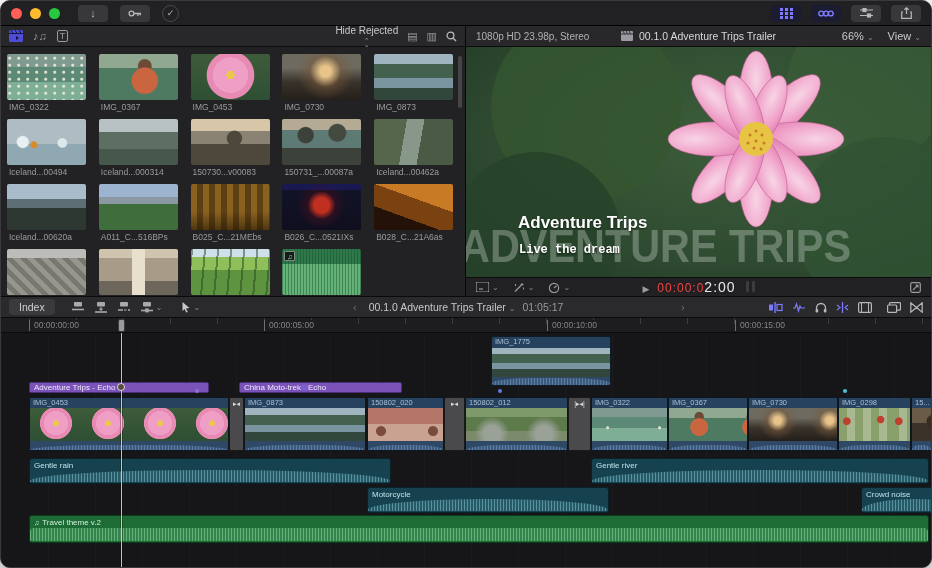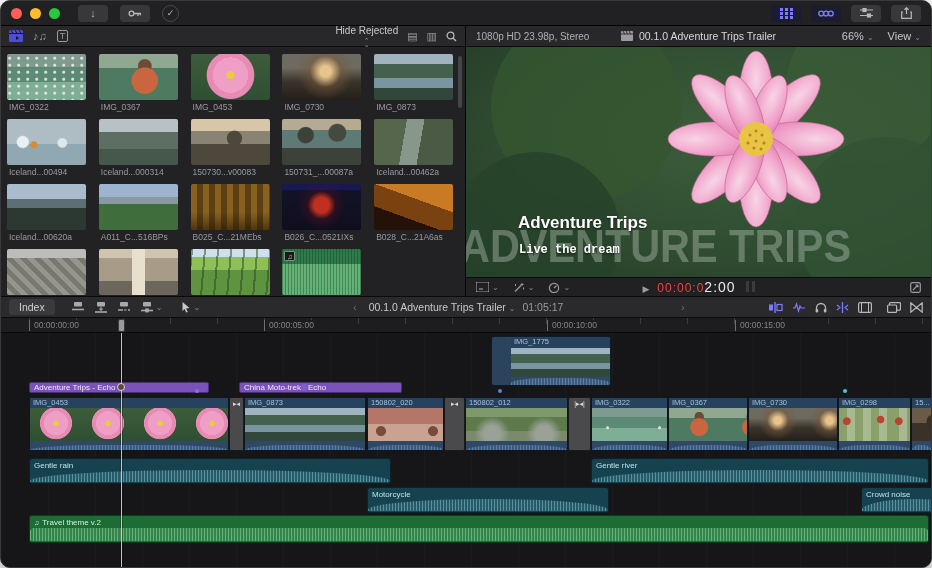--- a/index.html
+++ b/index.html
@@ -92,21 +92,21 @@
   
   #ruler{position:absolute;left:0;top:317px;width:100%;height:15px;background:#1d1d1f;border-bottom:1px solid #0a0a0b;
     background-image:repeating-linear-gradient(90deg,rgba(255,255,255,.14) 0 1px,transparent 1px 47px);background-position:28px 0;background-size:100% 6px;background-repeat:repeat-x;}
   .rlabel{position:absolute;top:2px;font-size:8.5px;color:#85858a;border-left:1px solid #6e6e73;padding-left:4px;line-height:11px;background:#1d1d1f;}
 
   
   #tl-body{position:absolute;left:0;top:332px;width:100%;height:236px;background:#161618;
     background-image:repeating-linear-gradient(90deg,rgba(255,255,255,.025) 0 1px,transparent 1px 47px);}
   .titlebar-clip{position:absolute;top:49px;height:11px;background:#7a52b8;border:1px solid #4a2f7a;border-radius:2px;
     font-size:8px;color:#efe8fa;line-height:9px;padding:0 4px;white-space:nowrap;overflow:hidden;}
-  #connected-clip{position:absolute;left:490px;top:3px;width:120px;height:50px;border-radius:3px;overflow:hidden;background:#2c435e;border:1px solid #101b28;padding-left:19px;}
+  #connected-clip{position:absolute;left:490px;top:3px;width:120px;height:50px;border-radius:3px;overflow:hidden;background:#2c435e;border:1px solid #101b28;}
   #connected-clip .vlabel{height:11px;}
   #connected-clip .vthumb{height:29px;}
   #connected-clip .vwave{height:8px;}
   .vclip{position:absolute;top:64px;height:54px;background:#2c435e;border-radius:2px;overflow:hidden;border:1px solid #10161e;}
   .vlabel{display:block;height:10px;background:#26425e;color:#aac0d6;font-size:7.5px;line-height:10px;padding:0 3px;white-space:nowrap;overflow:hidden;}
   .vthumb{height:33px;background-size:52px 100%;}
   .vwave{height:11px;background:#2e4865;position:relative;}
   .vwave:before{content:"";position:absolute;left:0;right:0;bottom:0;height:7px;
     background:repeating-linear-gradient(90deg,#5a7da6 0 1px,rgba(90,125,166,.35) 1px 3px);border-radius:40% 40% 0 0/70% 70% 0 0;}
   .trans{position:absolute;top:64px;height:54px;background:#4a4a4d;border-radius:2px;border:1px solid #1a1a1c;color:#d8d8da;font-size:7px;text-align:center;line-height:12px;}

